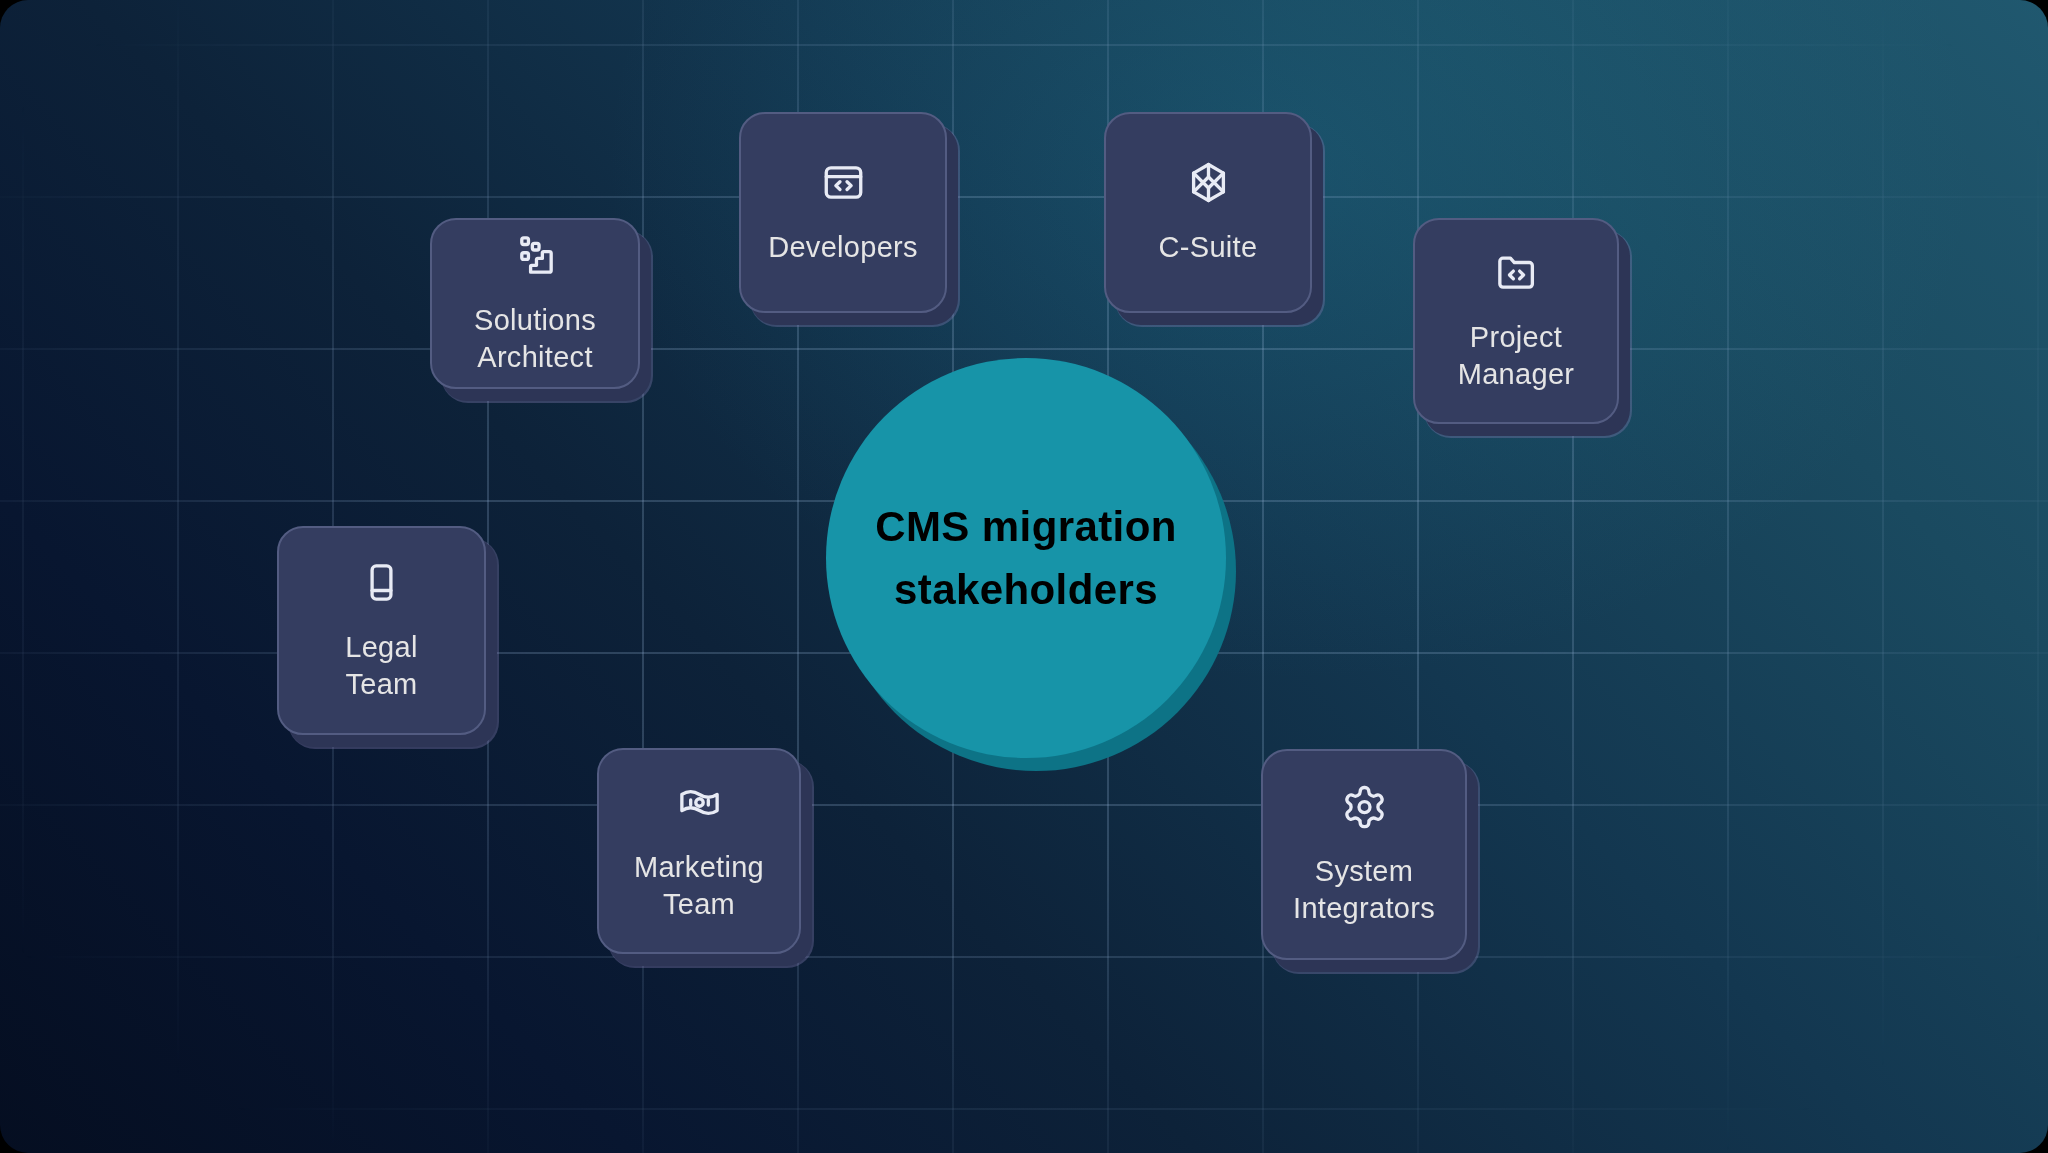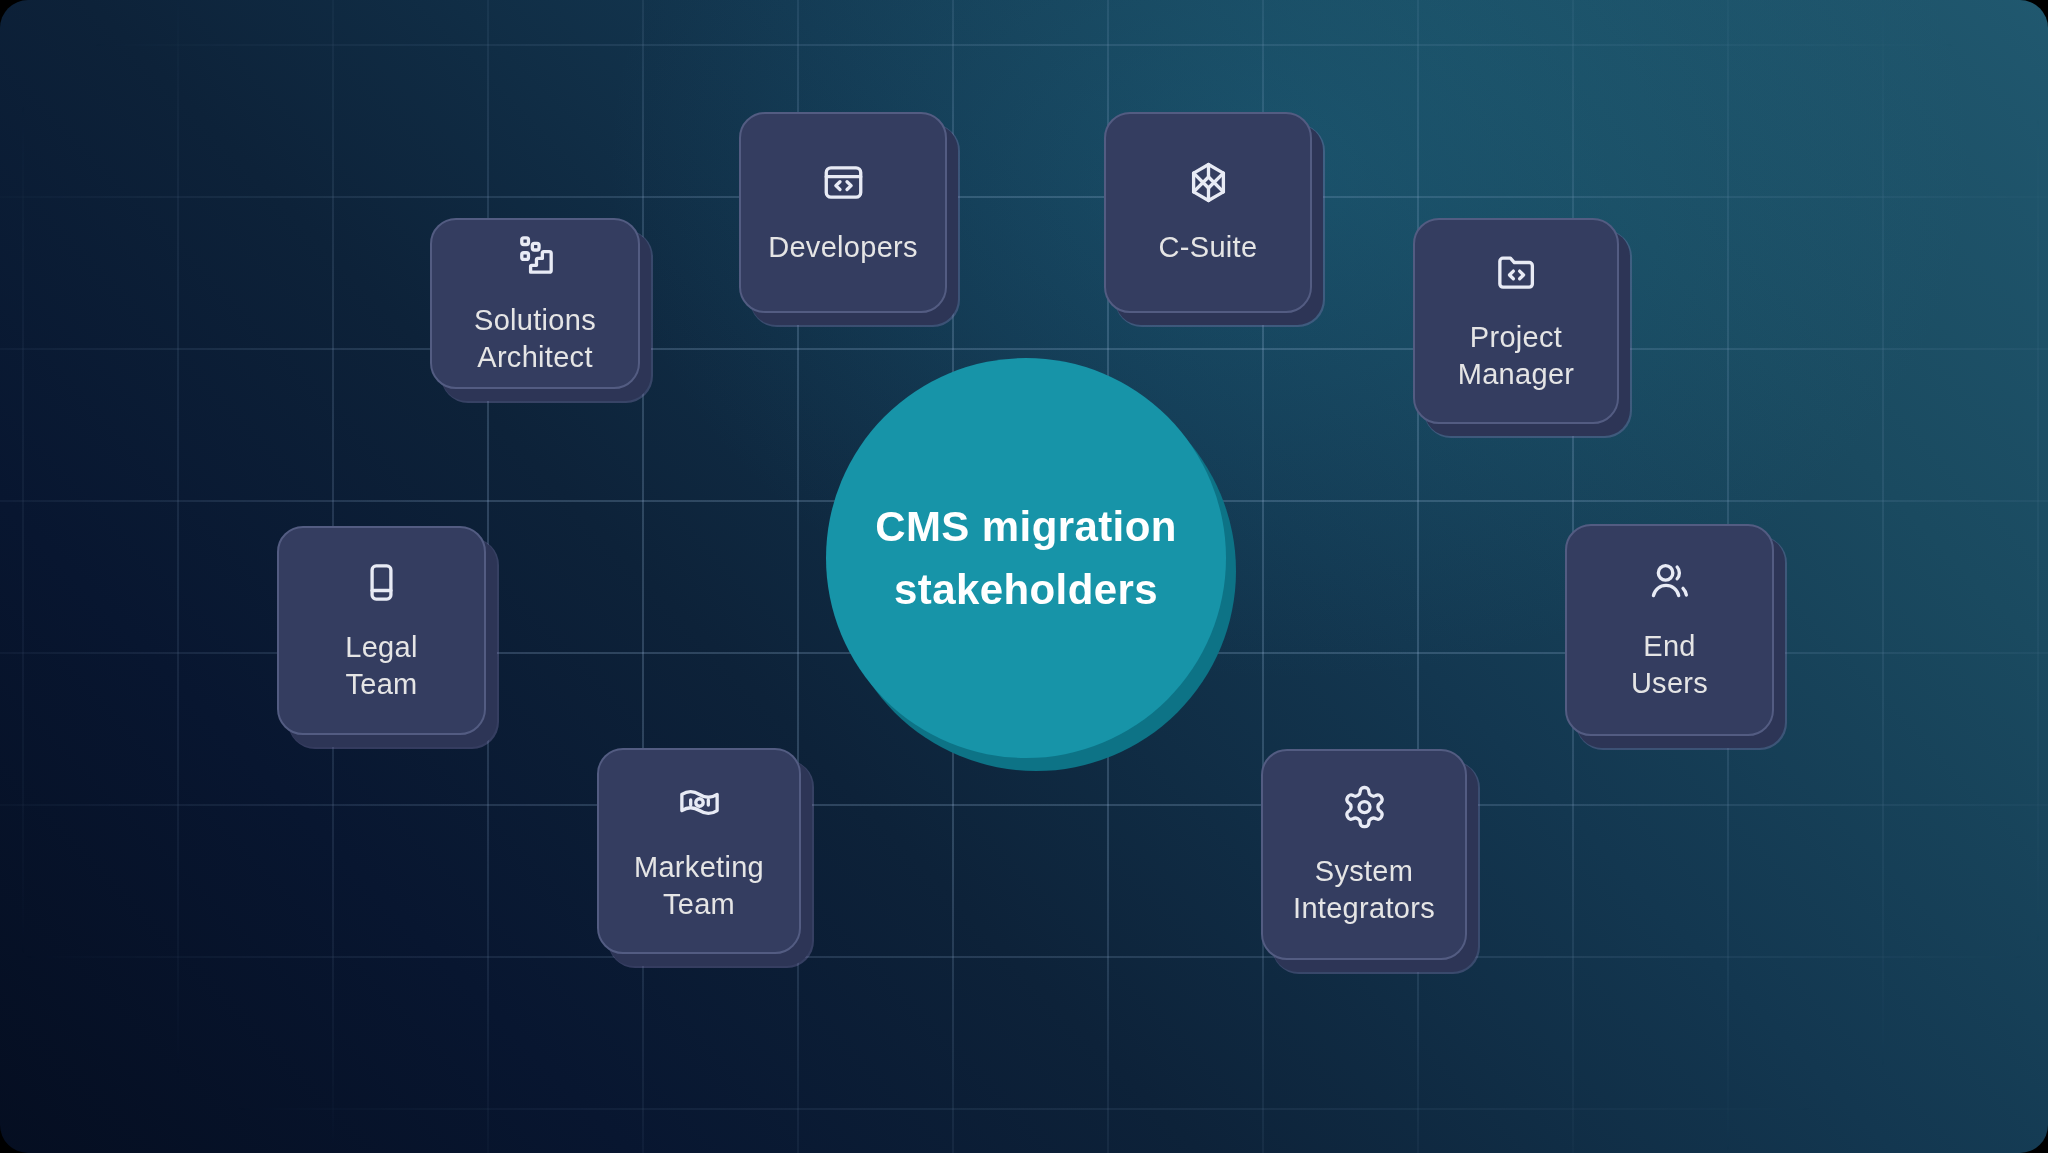--- a/index.html
+++ b/index.html
@@ -25,21 +25,21 @@
   }
   .center-circle{
     position:absolute;
     left:826px;top:358px;width:400px;height:400px;
     border-radius:50%;
     background:#1794a8;
     box-shadow:10px 13px 0 0 #0d7386;
     display:flex;align-items:center;justify-content:center;
   }
   .circle-title{
-    color:#ffffff;
+    color:#000000;
     font-size:42px;
     font-weight:700;
     line-height:1.5;
     letter-spacing:0.4px;
     text-align:center;
     white-space:pre-line;
   }
   .card{
     position:absolute;
     display:flex;flex-direction:column;
@@ -141,32 +141,20 @@
     <span class="icon">
       <svg viewBox="0 0 24 24">
         <path d="M7.2 5.6a2.1 2.1 0 0 1 2.1-2.1h5.4a2.1 2.1 0 0 1 2.1 2.1v12.8a2.1 2.1 0 0 1-2.1 2.1H9.3a2.1 2.1 0 0 1-2.1-2.1Z"></path>
         <line x1="7.2" y1="16.1" x2="16.8" y2="16.1"></line>
       </svg>
     </span>
     <span class="card-label">Legal
 Team</span>
   </div>
 
-  <div class="card card-end-users">
-    <span class="icon">
-      <svg viewBox="0 0 24 24">
-        <circle cx="10" cy="7.6" r="3.7"></circle>
-        <path d="M15.9 4.6a4.5 4.5 0 0 1 0 6"></path>
-        <path d="M3.8 19.2a6.6 6.6 0 0 1 12.9 0"></path>
-        <path d="M18.9 15.5a6.4 6.4 0 0 1 1.7 3.4"></path>
-      </svg>
-    </span>
-    <span class="card-label">End
-Users</span>
-  </div>
 
   <div class="card card-marketing-team">
     <span class="icon">
       <svg viewBox="0 0 24 24">
         <path d="M3 7.9c2.9-1.9 6-1.9 9 0s6.1 1.9 9 0v8.2c-2.9 1.9-6 1.9-9 0s-6.1-1.9-9 0Z"></path>
         <circle cx="12" cy="12" r="1.9"></circle>
         <line x1="7.5" y1="10.7" x2="7.5" y2="13.3"></line>
         <line x1="16.5" y1="10.7" x2="16.5" y2="13.3"></line>
       </svg>
     </span>

